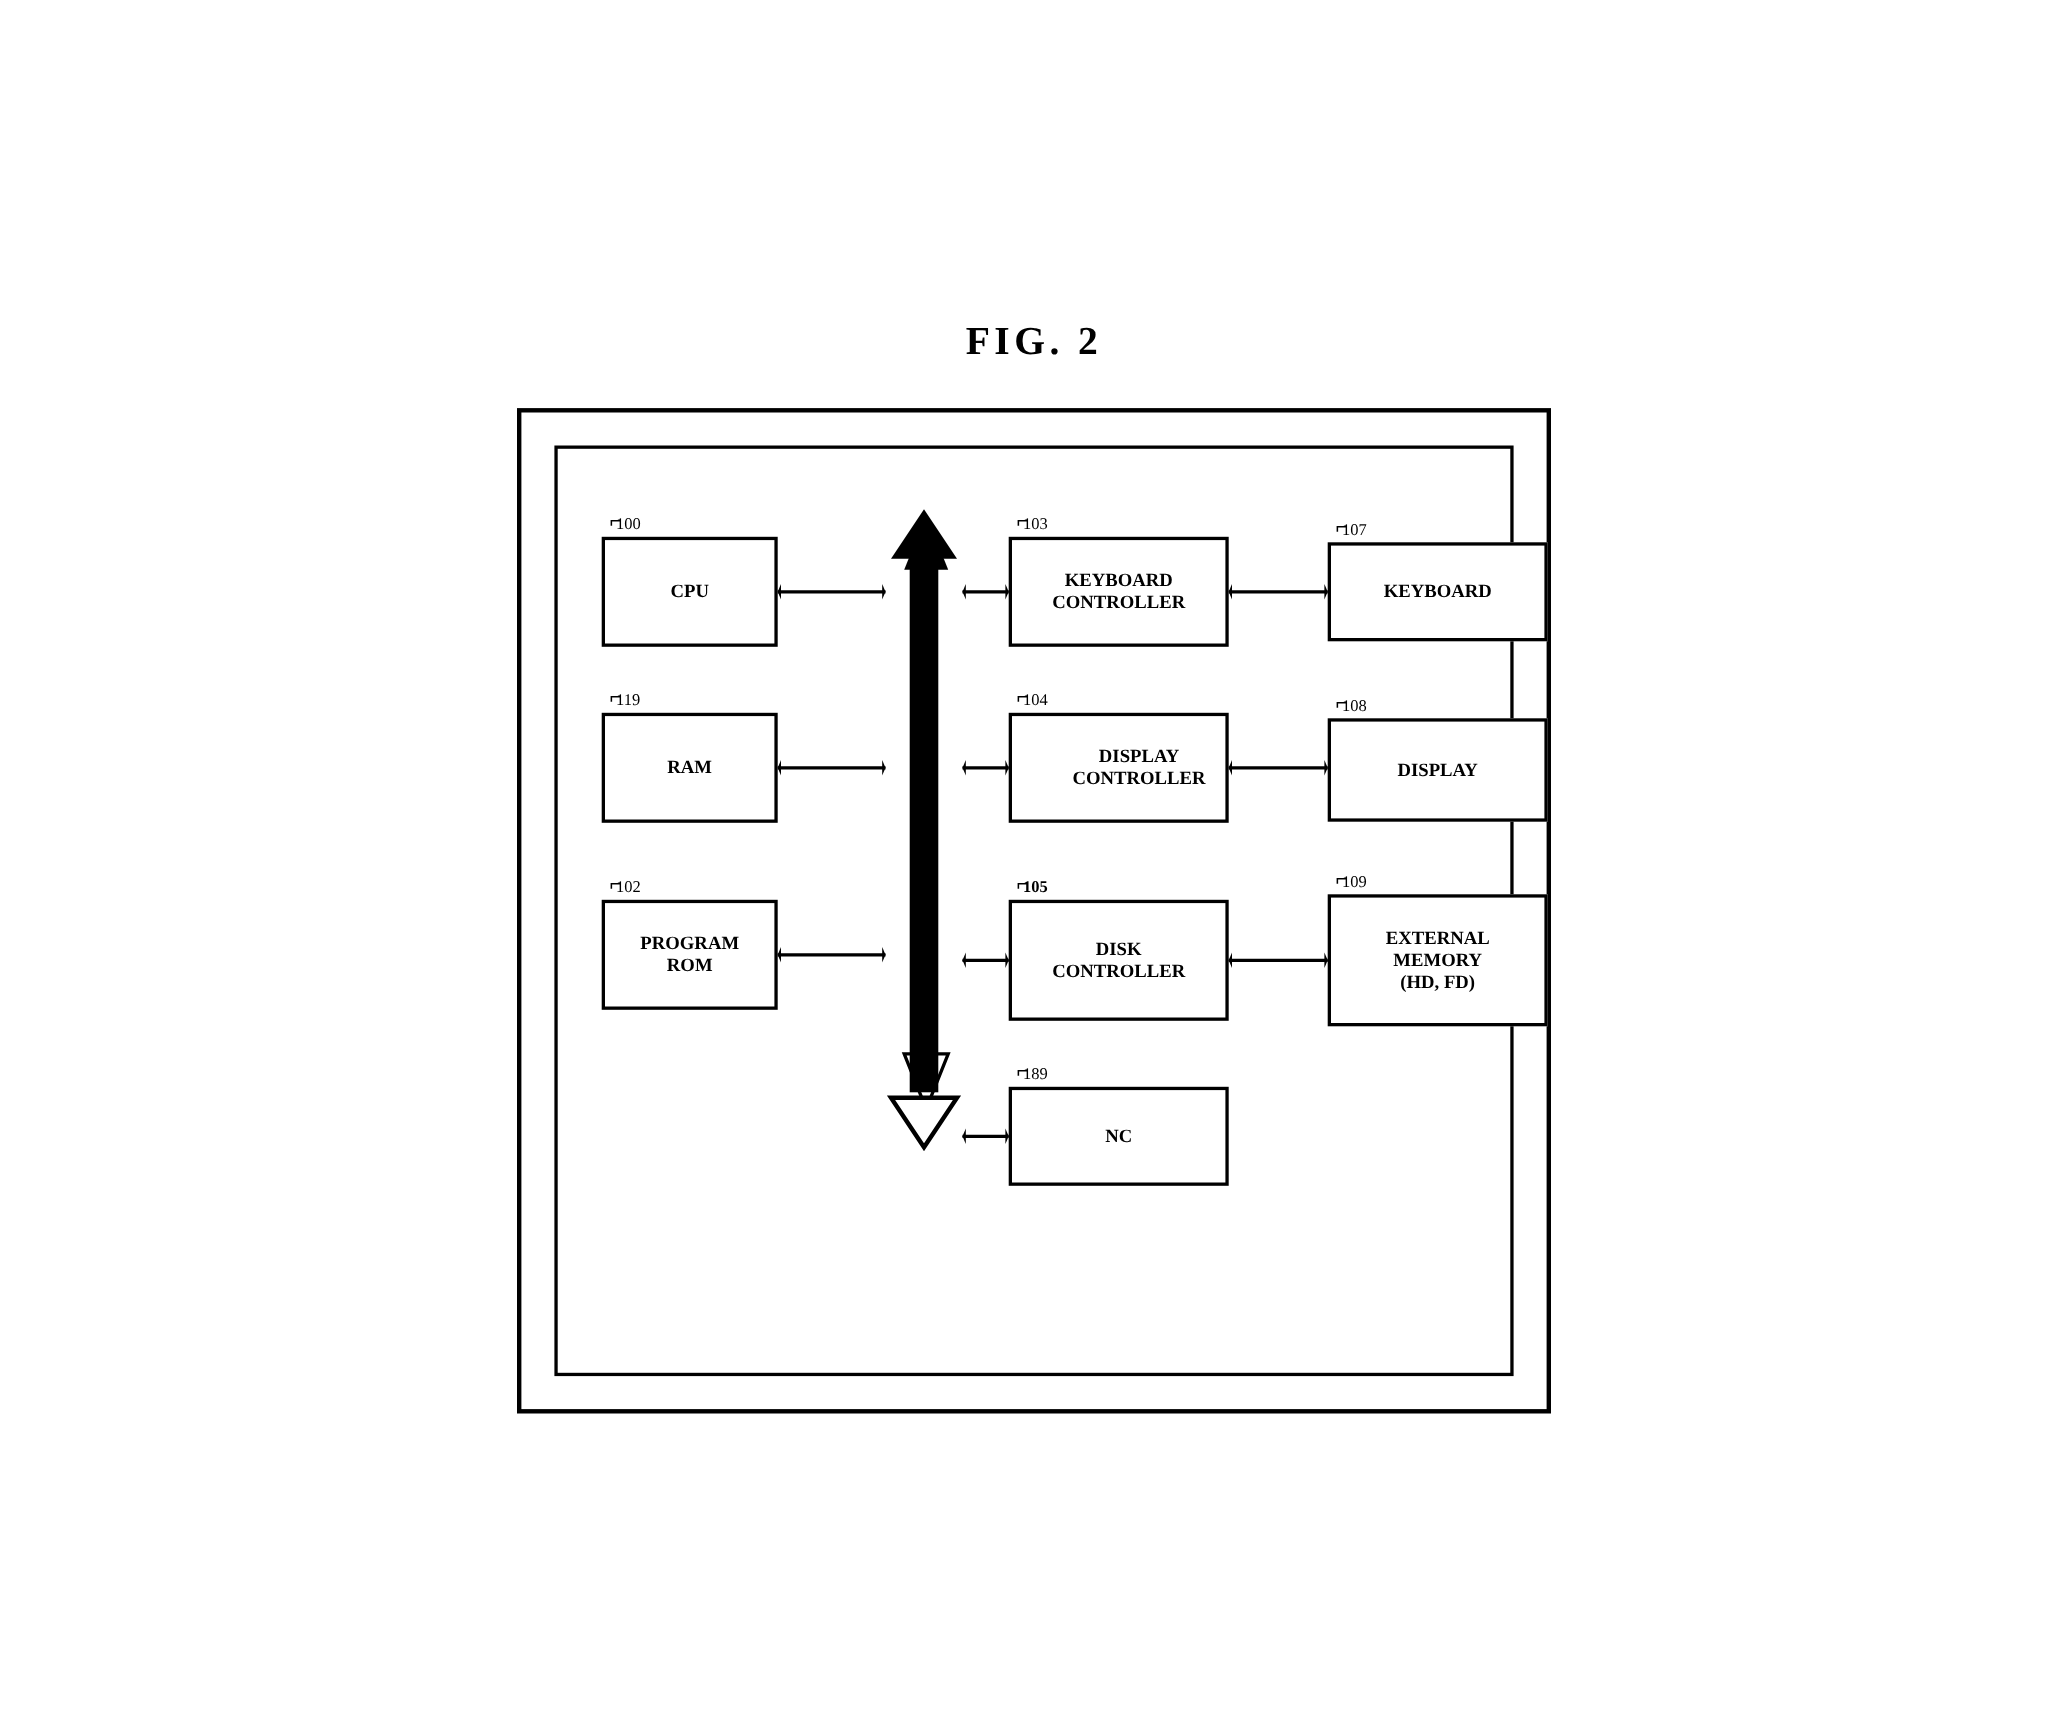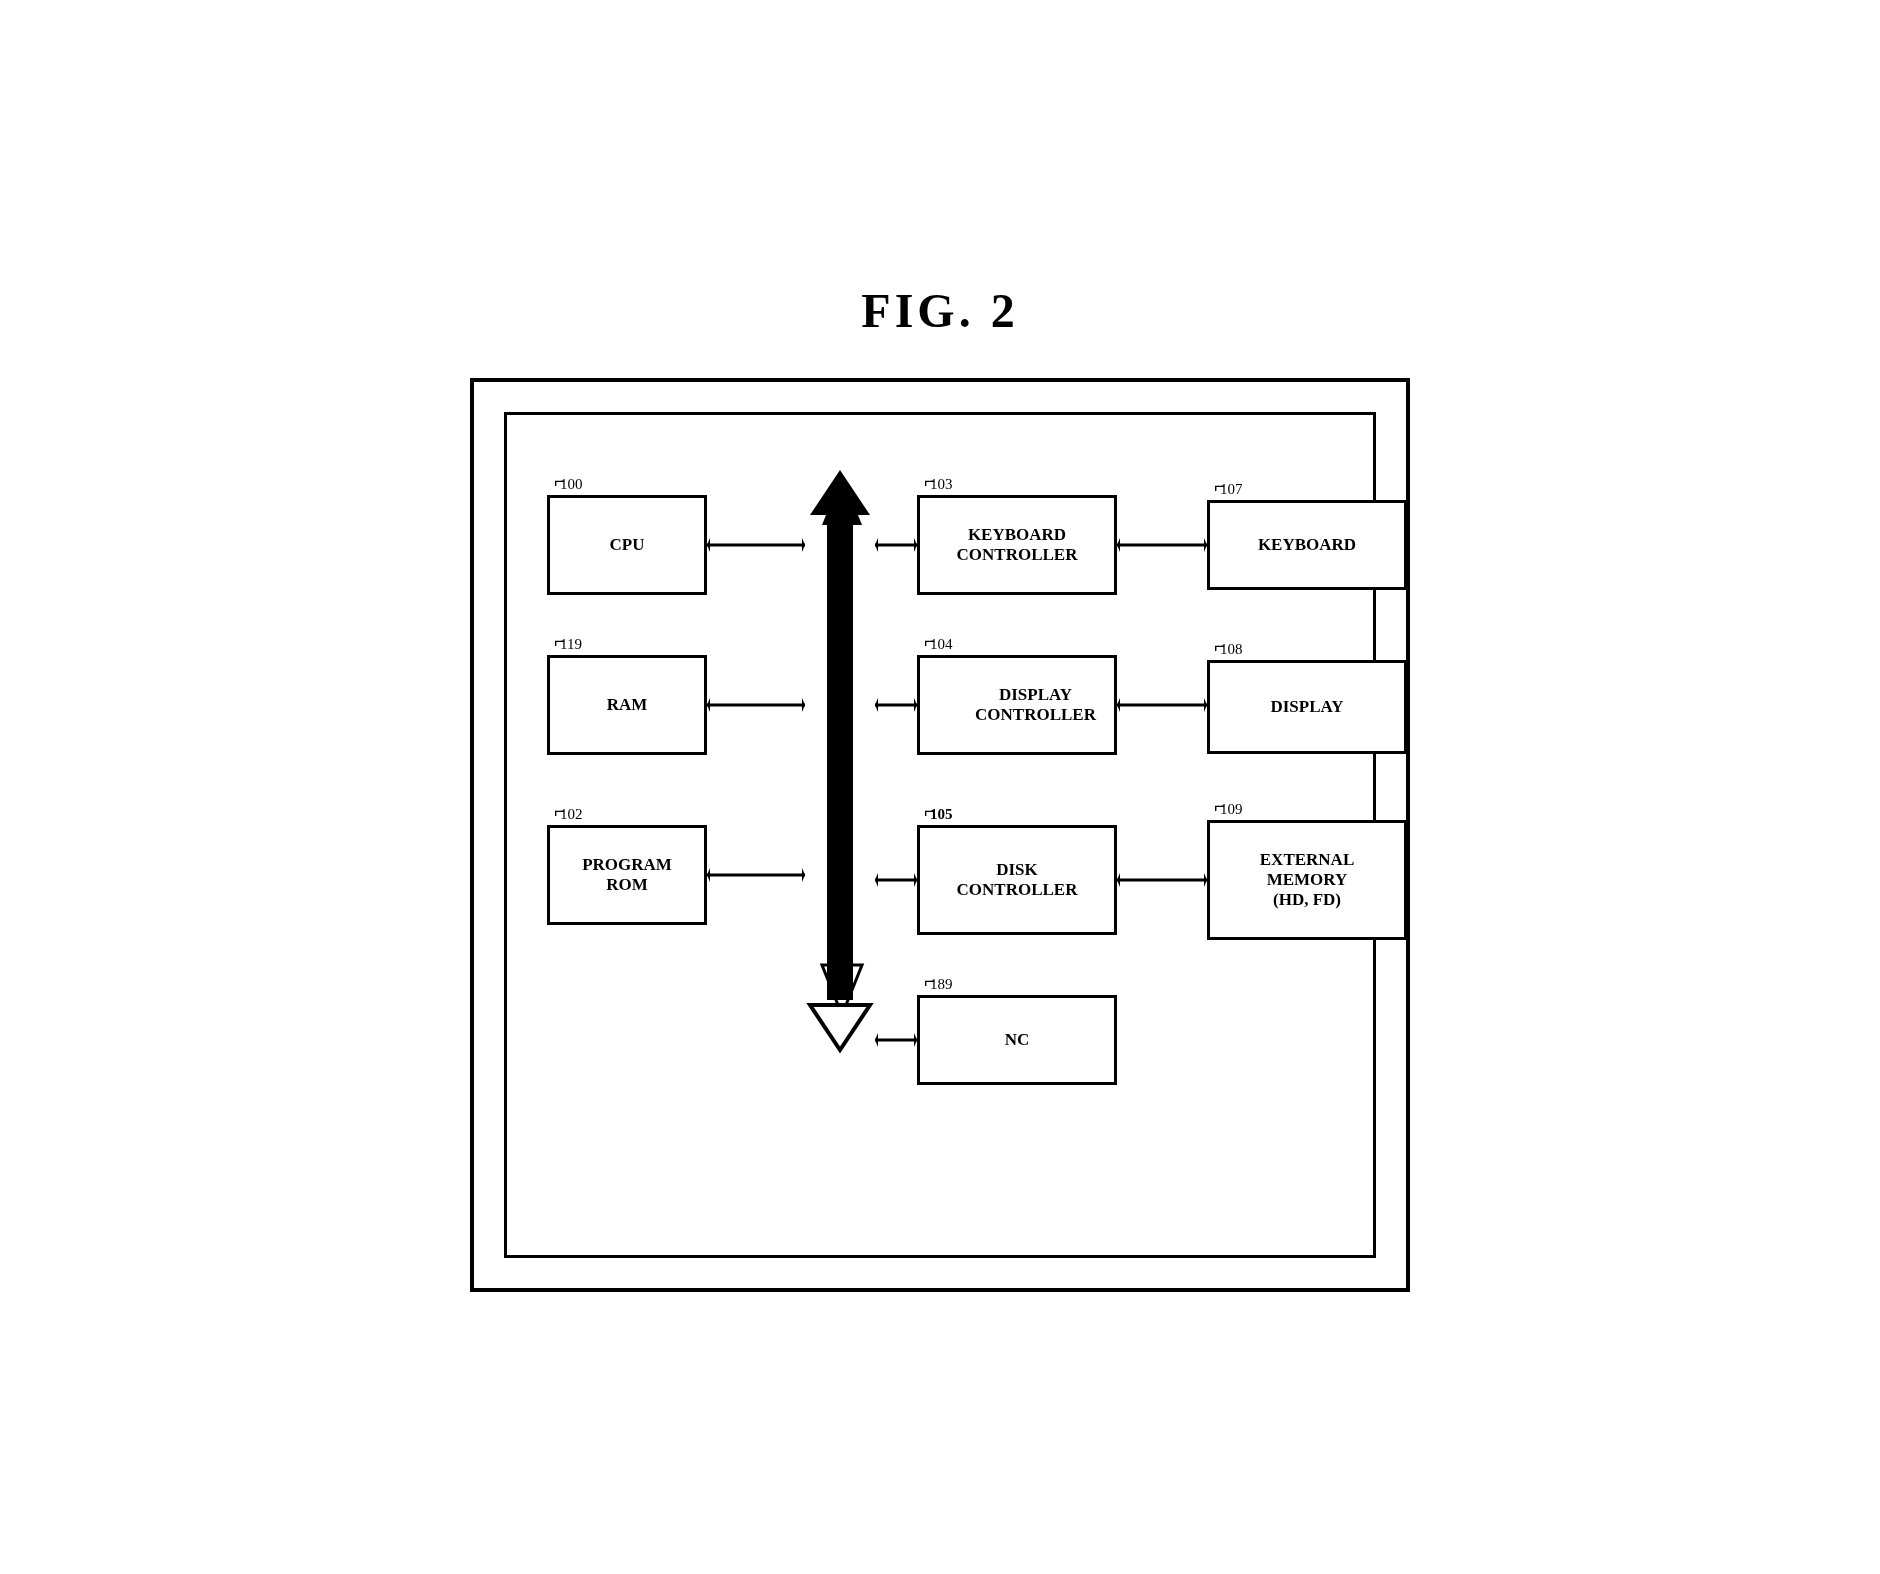--- a/index.html
+++ b/index.html
@@ -11,21 +11,21 @@
       align-items: center;
       min-height: 100vh;
       padding: 20px;
     }
     .page {
       width: 940px;
       background: #fff;
     }
     .figure-title {
       text-align: center;
-      font-size: 48px;
+      font-size: 36px;
       font-weight: bold;
       margin-bottom: 40px;
       letter-spacing: 4px;
     }
     .outer-box {
       border: 4px solid #000;
       padding: 30px;
       position: relative;
     }
     .inner-box {

